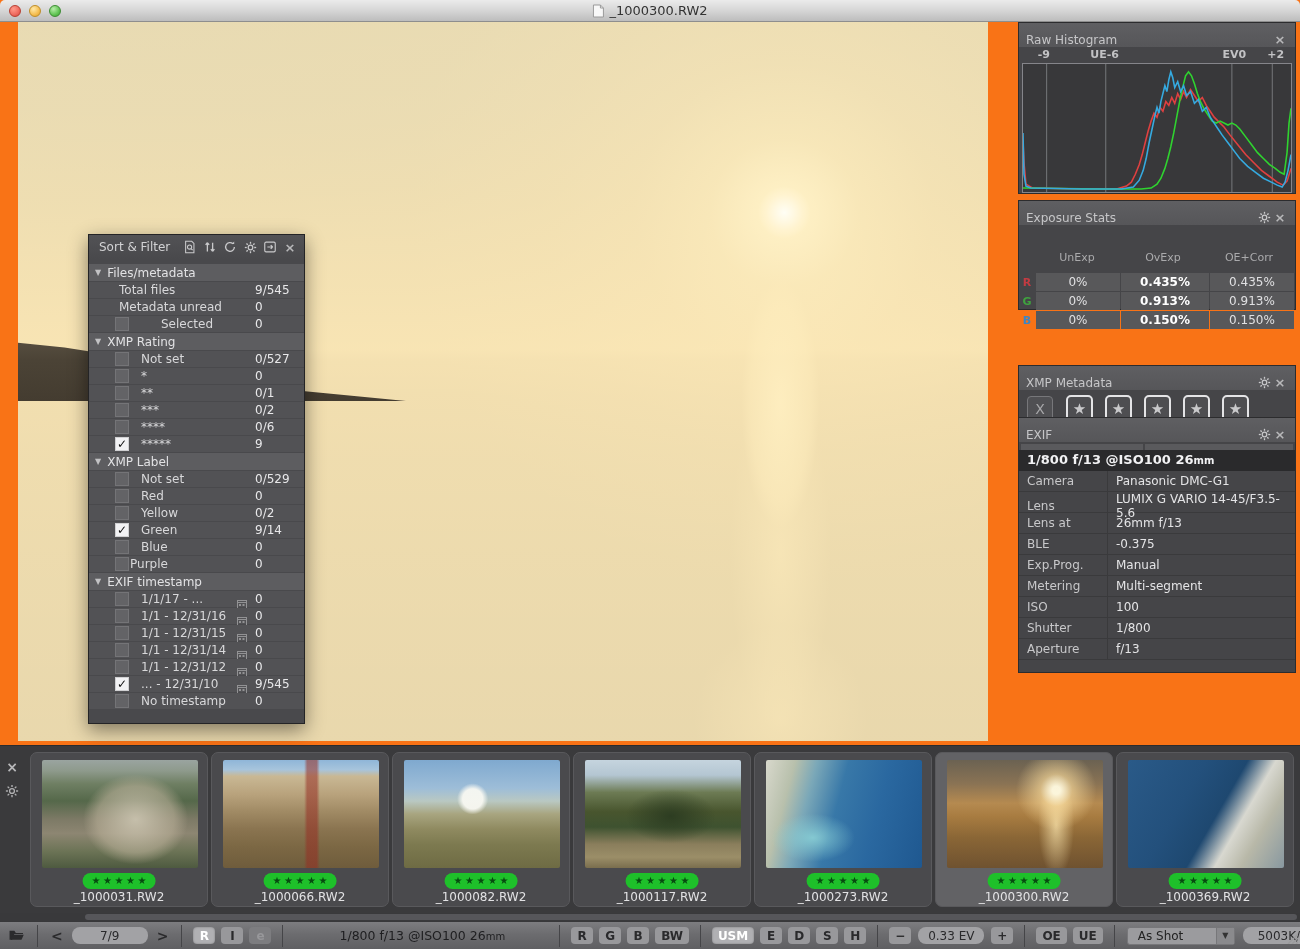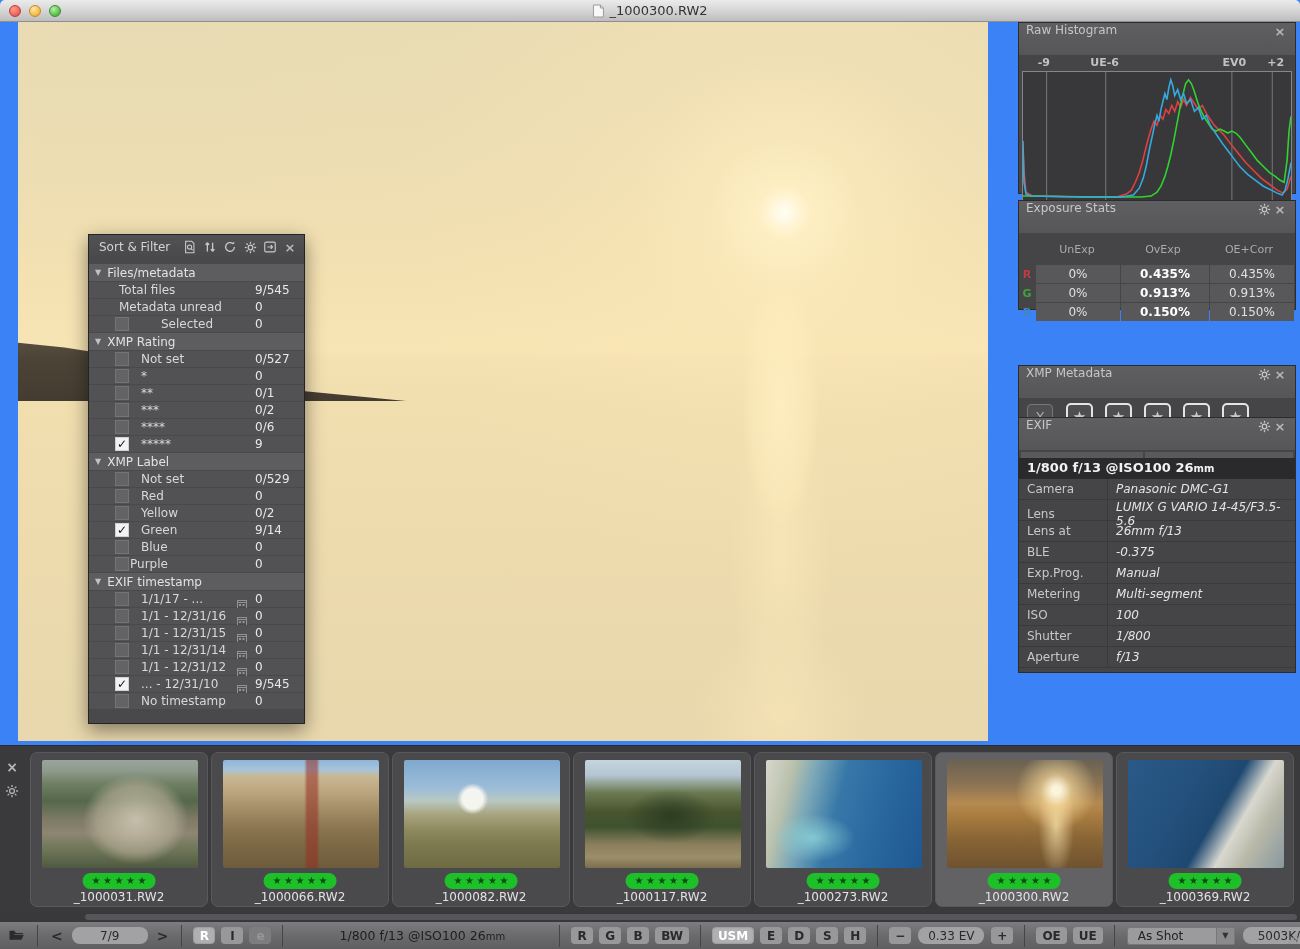--- a/index.html
+++ b/index.html
@@ -1,18 +1,18 @@
 <!DOCTYPE html>
 <html><head>
 <meta charset="utf-8">
 <style>
   * { margin:0; padding:0; box-sizing:border-box; }
   html,body { width:1300px; height:949px; overflow:hidden; background:#2a2a2c;
     font-family:"DejaVu Sans","Liberation Sans",sans-serif; }
-  .app { position:relative; width:1300px; height:949px; background:#3b82f6; overflow:hidden; }
+  .app { position:relative; width:1300px; height:949px; background:#f97316; overflow:hidden; }
 
   
   .titlebar { position:absolute; left:0; top:0; width:100%; height:22px;
     background:linear-gradient(180deg,#ebebeb 0%,#d6d6d6 50%,#bdbdbd 100%);
     border-bottom:1px solid #8e8e8e; border-radius:5px 5px 0 0;
     display:flex; align-items:center; }
   .traffic { display:flex; gap:8px; margin-left:9px; }
   .tl { width:12px; height:12px; border-radius:50%; }
   .tl.red { background:radial-gradient(circle at 35% 30%,#ff9a8a,#ee6a5f 60%,#ce4437); border:1px solid #b84033; }
   .tl.yellow { background:radial-gradient(circle at 35% 30%,#ffe9a8,#f5bd4f 60%,#d89c2b); border:1px solid #c08e28; }
@@ -31,35 +31,35 @@
       radial-gradient(ellipse 120px 130px at 78.6% 97%, rgba(255,215,150,.45), transparent 72%),
       radial-gradient(ellipse 900px 520px at 12% -6%, rgba(92,90,80,.55), transparent 56%),
       linear-gradient(180deg,#716858 0%,#7d6e57 12%,#95794f 24%,#b08a52 34%,#c69a59 42%,#cfa25d 45.5%,#b98c4b 47%,#a87c41 52%,#97703b 60%,#8a6636 70%,#7d5c31 82%,#735430 92%,#6b4e2d 100%); }
   .landmass { position:absolute; left:0; top:43.2%; width:40%; height:9.5%;
     background:linear-gradient(180deg,#5c5244 0%,#4b4336 40%,#443c30 100%);
     clip-path:polygon(0 15%, 12% 22%, 28% 36%, 44% 55%, 58% 70%, 74% 86%, 100% 100%, 0 100%); }
 
   
   .right-col { position:absolute; left:1018px; top:0; width:278px; height:745px; }
   .panel { position:absolute; left:0; width:278px; background:#454548; border:1px solid #2c2c2e; }
-  .panel-header { height:32px; background:linear-gradient(180deg,#5f5f62,#565659); display:flex; align-items:flex-start;
+  .panel-header { height:24px; background:linear-gradient(180deg,#5f5f62,#565659); display:flex; align-items:flex-end;
     padding:0 7px; color:#c6c6c8; font-size:12px; }
   .panel-header .sp { flex:1; }
   .hbtn { display:flex; align-items:center; justify-content:center; width:16px; height:16px; cursor:default; }
   .x-glyph { color:#b8b8ba; font-size:13px; font-weight:bold; line-height:1; }
 
   .p-hist { top:22px; height:172px; }
   .hist-labels { position:relative; height:16px; }
   .hist-labels span { position:absolute; top:1px; transform:translateX(-50%); font-size:11px; font-weight:bold; color:#c2c2c4; }
   .ax0{left:9%;} .ax1{left:31%;} .ax2{left:78%;} .ax3{left:93%;}
   .hist-plot { margin:0 3px; height:130px; background:#38383a; border:1px solid #85858a; position:relative; }
   .hist-plot svg { display:block; width:100%; height:100%; }
 
   .p-exp { top:200px; height:110px; }
-  .exp-colhdr { display:grid; grid-template-columns:16px 84px 88px 84px; height:32px; align-items:center; }
+  .exp-colhdr { display:grid; grid-template-columns:16px 84px 88px 84px; height:32px; align-items:center;margin-top:16px; }
   .exp-colhdr span { text-align:center; font-size:11px; color:#aaaaac; }
   .exp-row { display:grid; grid-template-columns:16px 84px 88px 84px; column-gap:1px; height:18px; margin-bottom:1px; align-items:stretch; }
   .exp-ch { display:flex; align-items:center; justify-content:center; font-size:11px; font-weight:bold; }
   .exp-cell { background:#58585a; color:#e0e0e2; font-size:12px; display:flex; align-items:center; justify-content:center; }
   .exp-cell.bold { font-weight:bold; color:#fff; }
 
   .p-xmp { top:317px; height:95px;margin-top:48px; }
   .xmp-row { display:flex; align-items:center; margin:5px 0 0 8px; height:27px; }
   .xbtn { width:26px; height:26px; border:1px solid #77777a; border-radius:4px; background:#505053;
     color:#a8a8aa; font-size:14px; display:flex; align-items:center; justify-content:center; margin-right:13px; }
@@ -70,21 +70,21 @@
 
   .p-exif { top:417px; height:256px; }
   .exif-strip { display:flex; height:6px; margin:2px 2px 0 2px; gap:2px; }
   .exif-strip div { background:#5a5a5d; }
   .exif-strip .s1 { width:45%; } .exif-strip .s2 { flex:1; }
   .exif-summary { height:21px; background:#2a2a2c; color:#f2f2f4; font-weight:bold; font-size:13px;
     display:flex; align-items:baseline; padding:2px 0 0 8px; }
   .exif-summary .unit { font-size:10px; font-weight:bold; }
   .exif-row { display:grid; grid-template-columns:88px 1fr; height:21px; border-bottom:1px solid #3a3a3c; align-items:center; }
   .exif-key { color:#c8c8ca; font-size:12px; padding-left:8px; }
-  .exif-val { color:#e4e4e6; font-size:12px; padding-left:8px; border-left:1px solid #3a3a3c; height:100%; display:flex; align-items:center;font-style:italic; }
+  .exif-val { color:#e4e4e6; font-size:12px; padding-left:8px; border-left:1px solid #3a3a3c; height:100%; display:flex; align-items:center; }
 
   
   .sort-filter { position:absolute; left:88px; top:234px; width:217px; height:490px; background:#49494c;
     border:1px solid #242426; box-shadow:0 6px 18px rgba(0,0,0,.45); }
   .sf-title { height:24px; display:flex; align-items:center; padding:0 6px 0 10px; color:#d2d2d4; font-size:12px;
     background:linear-gradient(180deg,#525255,#49494c); }
   .sf-title .sp { flex:1; }
   .sf-title .hbtn { margin-left:4px; }
   .sf-body { margin-top:5px; }
   .sf-sec-hdr { height:17px; background:#5d5d60; display:flex; align-items:center; color:#e2e2e4; font-size:12px; margin-bottom:1px; }

